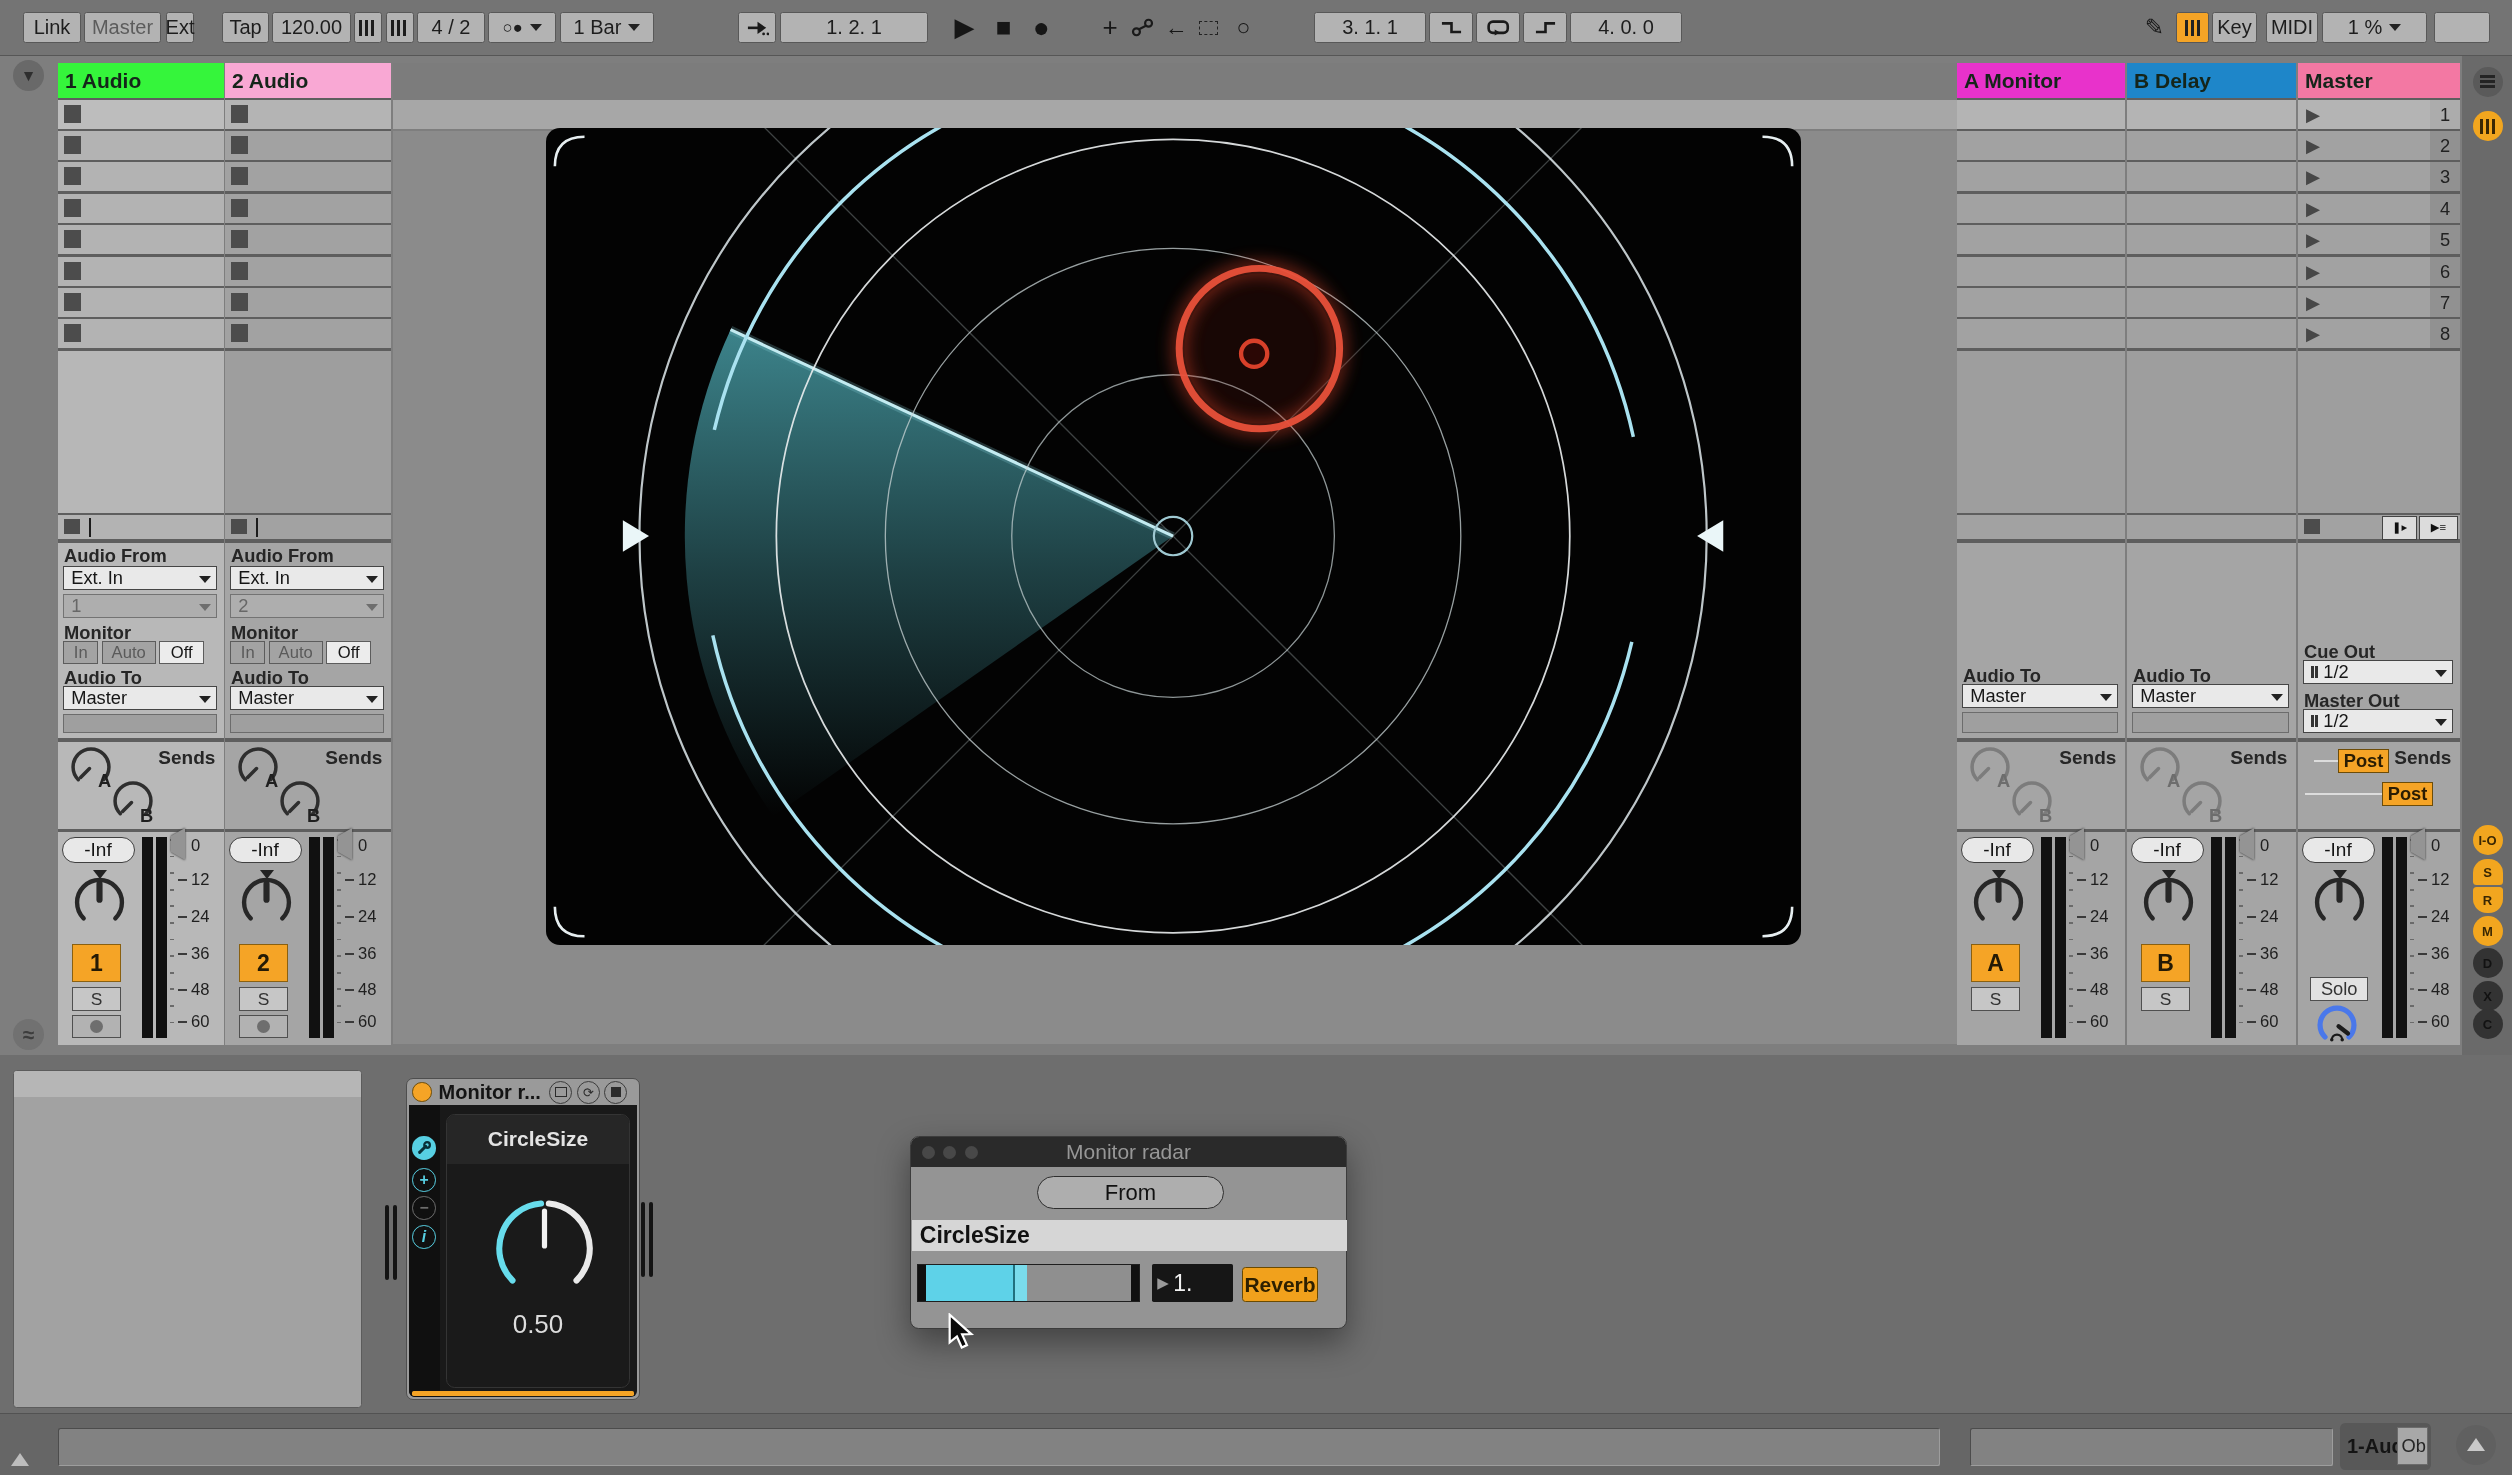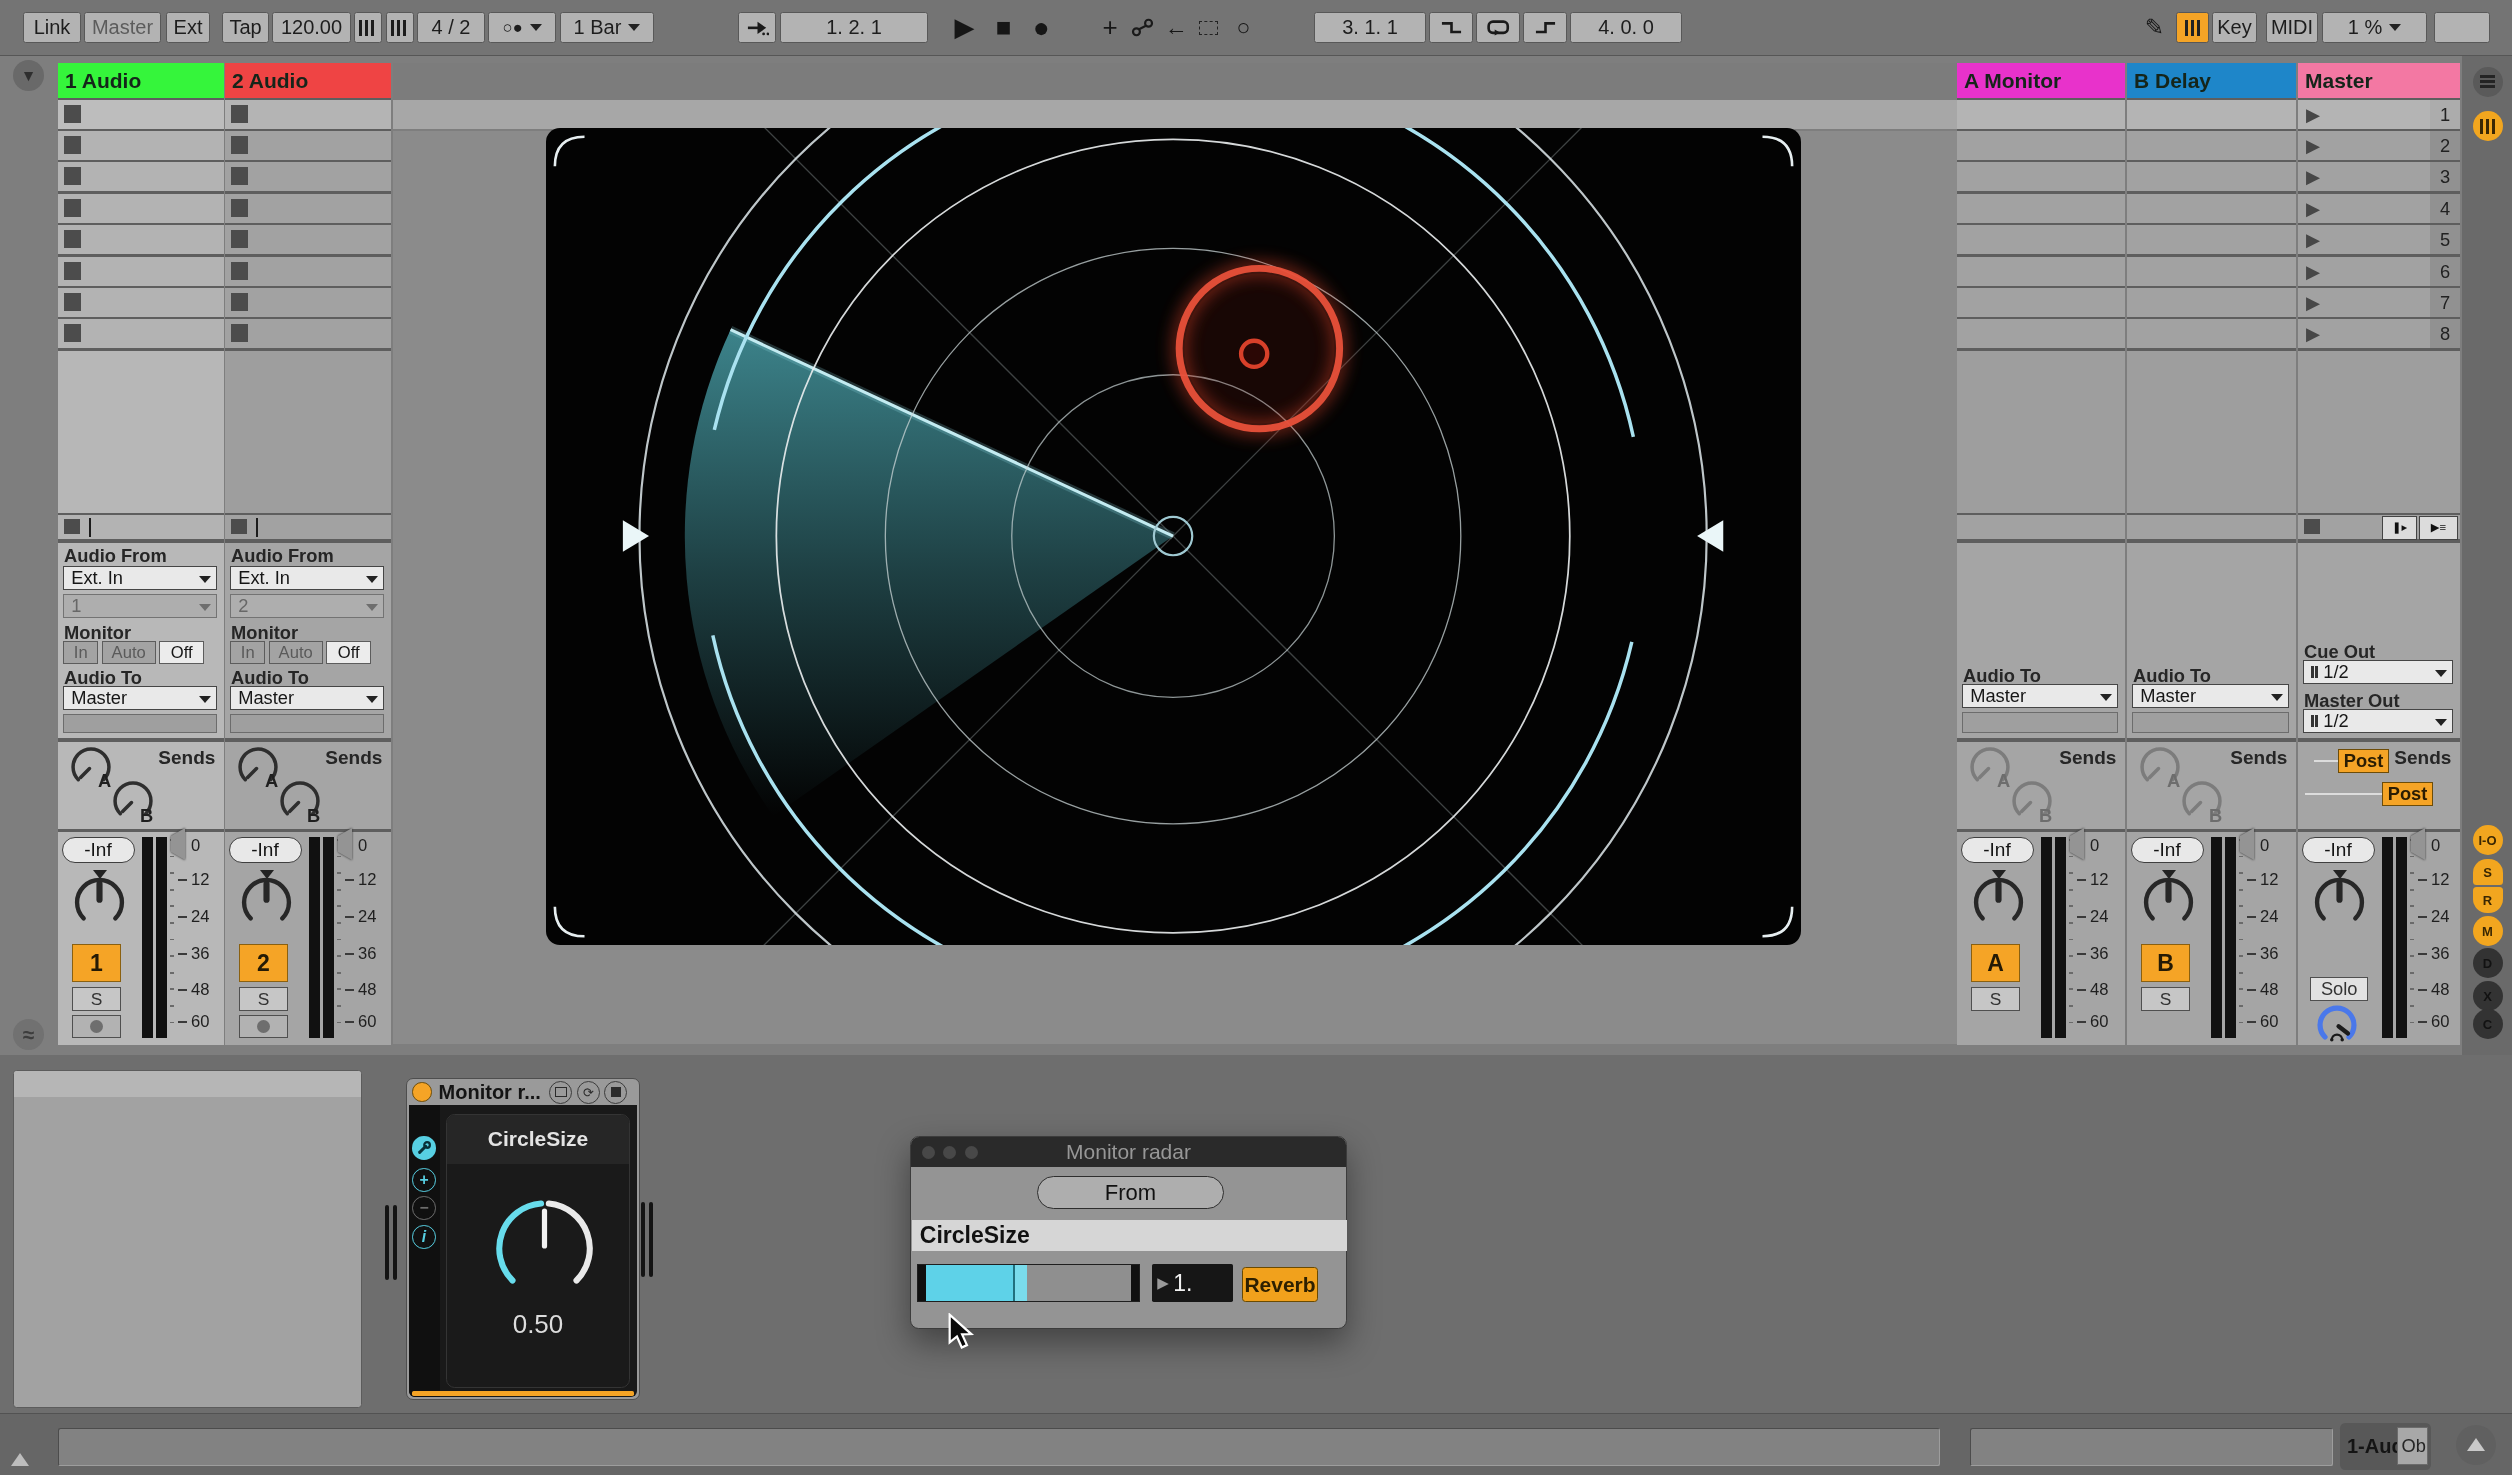--- a/index.html
+++ b/index.html
@@ -81,21 +81,21 @@
   .upTri{width:0;height:0;border-left:9.6px solid transparent;border-right:9.6px solid transparent;border-bottom:13px solid #bdbdbd;}
 </style>
 </head>
 <body>
 
 <div id="stage">
 
   <div id="toolbar">
     <div class="tbtn" style="left:23px;width:58px">Link</div>
     <div class="tbtn dim" style="left:84px;width:77px">Master</div>
-    <div class="tbtn" style="left:166px;width:44px">Ext</div>
+    <div class="tbtn" style="left:166px;width:28px">Ext</div>
     <div class="tbtn" style="left:222px;width:47px">Tap</div>
     <div class="tbtn tnum" style="left:272px;width:79px">120.00</div>
     <div class="tbtn" style="left:354px;width:28px">
         <span class="nudge"></span>
       </div>
     <div class="tbtn" style="left:386px;width:28px">
         <span class="nudge"></span>
       </div>
     <div class="tbtn tnum" style="left:417px;width:68px">4 / 2</div>
     <div class="tbtn" style="left:488px;width:68px">
@@ -304,21 +304,21 @@
             <span class="dash"></span>
             <span>48</span>
           </div>
           <div class="mtick" style="left: 120px; top: 180px;">
             <span class="dash"></span>
             <span>60</span>
           </div>
         </div>
       </div>
       <div class="col" style="left: 225px; width: 166px;">
-        <div class="chead" style="background: #ef4444;">2 Audio</div>
+        <div class="chead" style="background: #f9a8d4;">2 Audio</div>
         <div class="slot" style="top: 37px; background: rgb(180, 180, 180);">
           <div class="stopsq"></div>
         </div>
         <div class="slot" style="top: 68px; background: rgb(162, 162, 162);">
           <div class="stopsq"></div>
         </div>
         <div class="slot" style="top: 99px; background: rgb(162, 162, 162);">
           <div class="stopsq"></div>
         </div>
         <div class="slot" style="top: 131px; background: rgb(162, 162, 162);">

